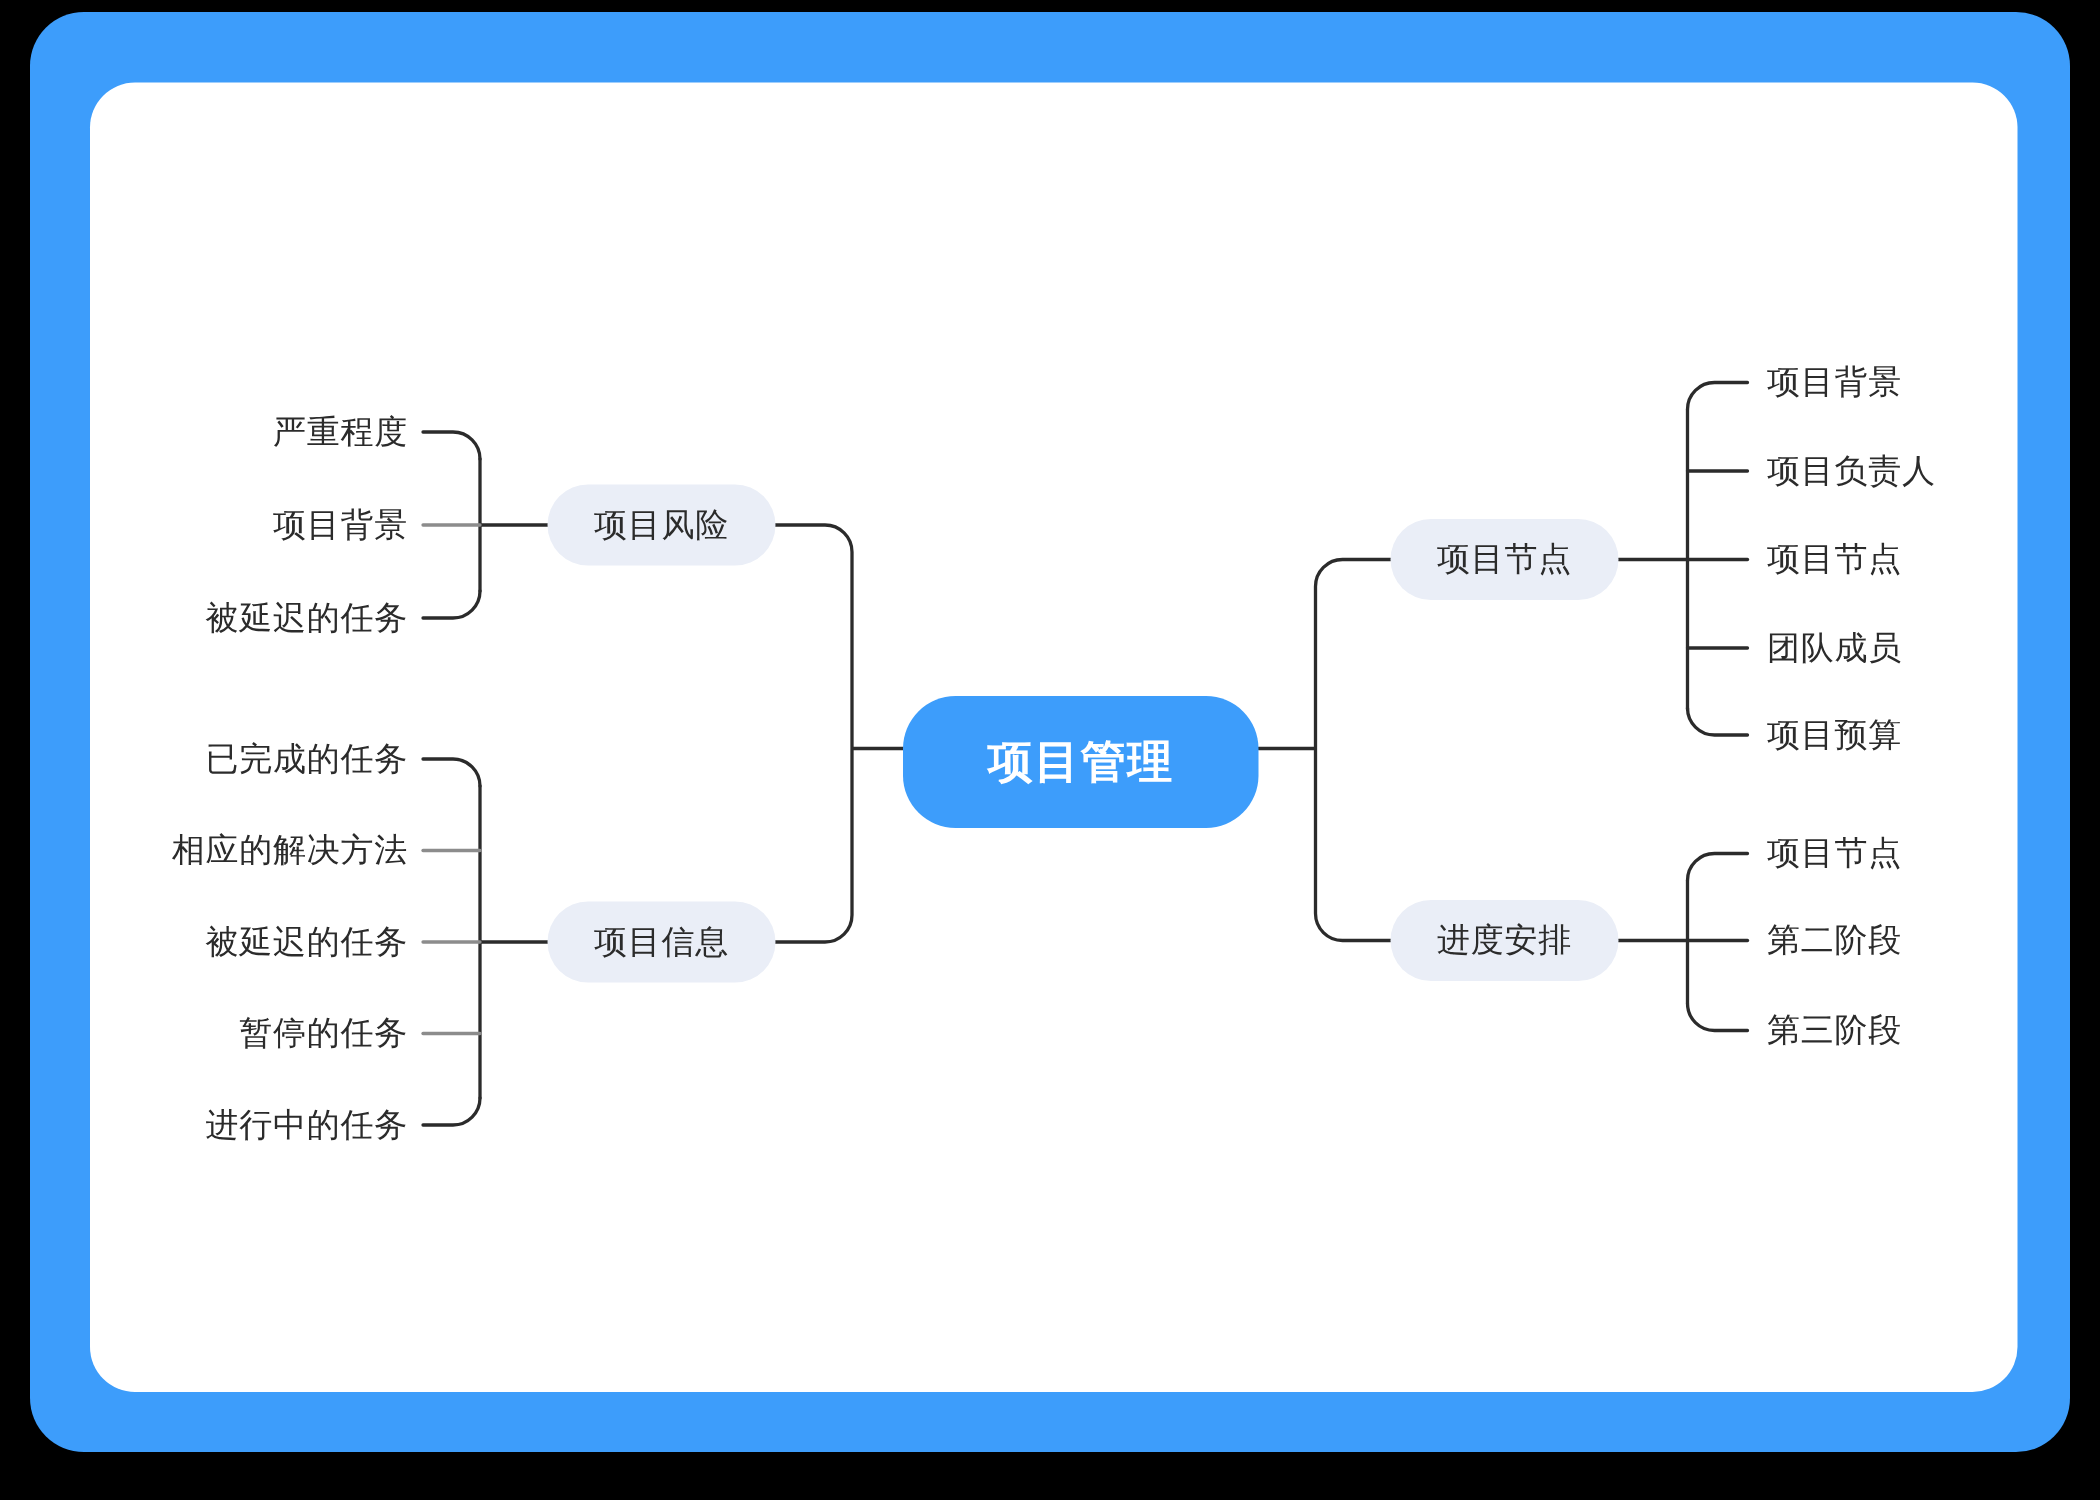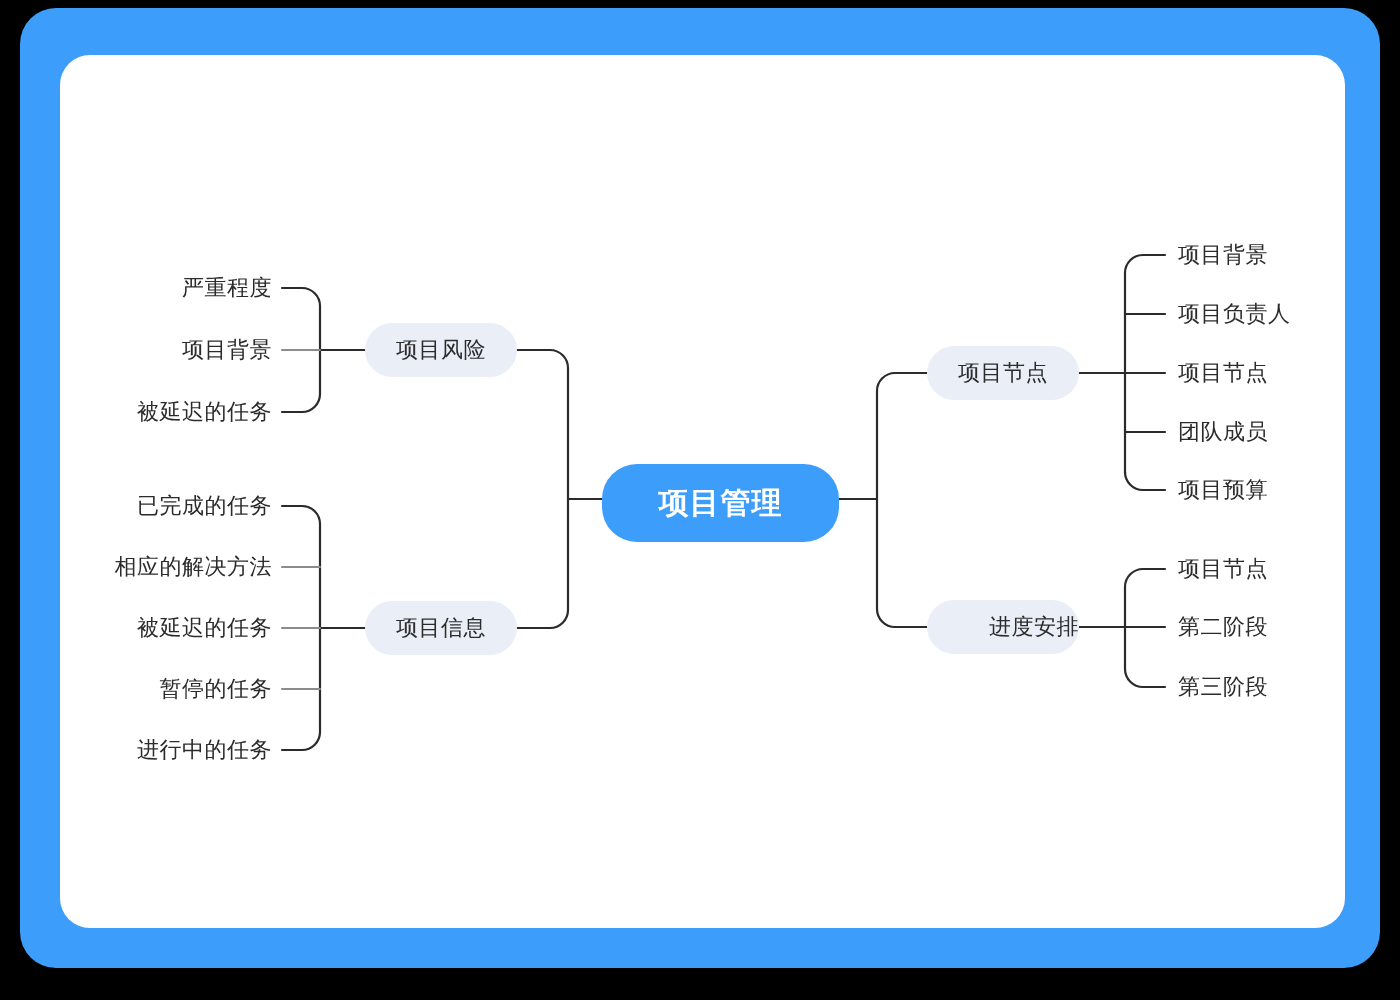--- a/index.html
+++ b/index.html
@@ -65,41 +65,41 @@
     position: absolute;
     display: flex;
     align-items: center;
     justify-content: center;
     box-sizing: border-box;
   }
   #root-node {
     left: 602px;
     top: 464px;
     width: 237px;
-    height: 78px;
+    height: 88px;
     background: #3d9dfb;
     border-radius: 35px;
     color: #ffffff;
     font-size: 30px;
     font-weight: bold;
     letter-spacing: 1px;
   }
   .branch-node {
     width: 152px;
     height: 54px;
     background: #eaeef7;
     border-radius: 27px;
     color: #2b2b2b;
     font-size: 22px;
     letter-spacing: 0.5px;
   }
   #branch-risk      { left: 365px;  top: 323px; }
   #branch-progress  { left: 365px;  top: 601px; }
   #branch-info      { left: 927px;  top: 346px; }
-  #branch-schedule  { left: 927px;  top: 600px; justify-content: flex-end; }
+  #branch-schedule  { left: 927px;  top: 600px; }
   
   .leaf {
     position: absolute;
     font-size: 22px;
     color: #2b2b2b;
     letter-spacing: 0.5px;
     white-space: nowrap;
     line-height: 1;
   }
   .leaf-left {

